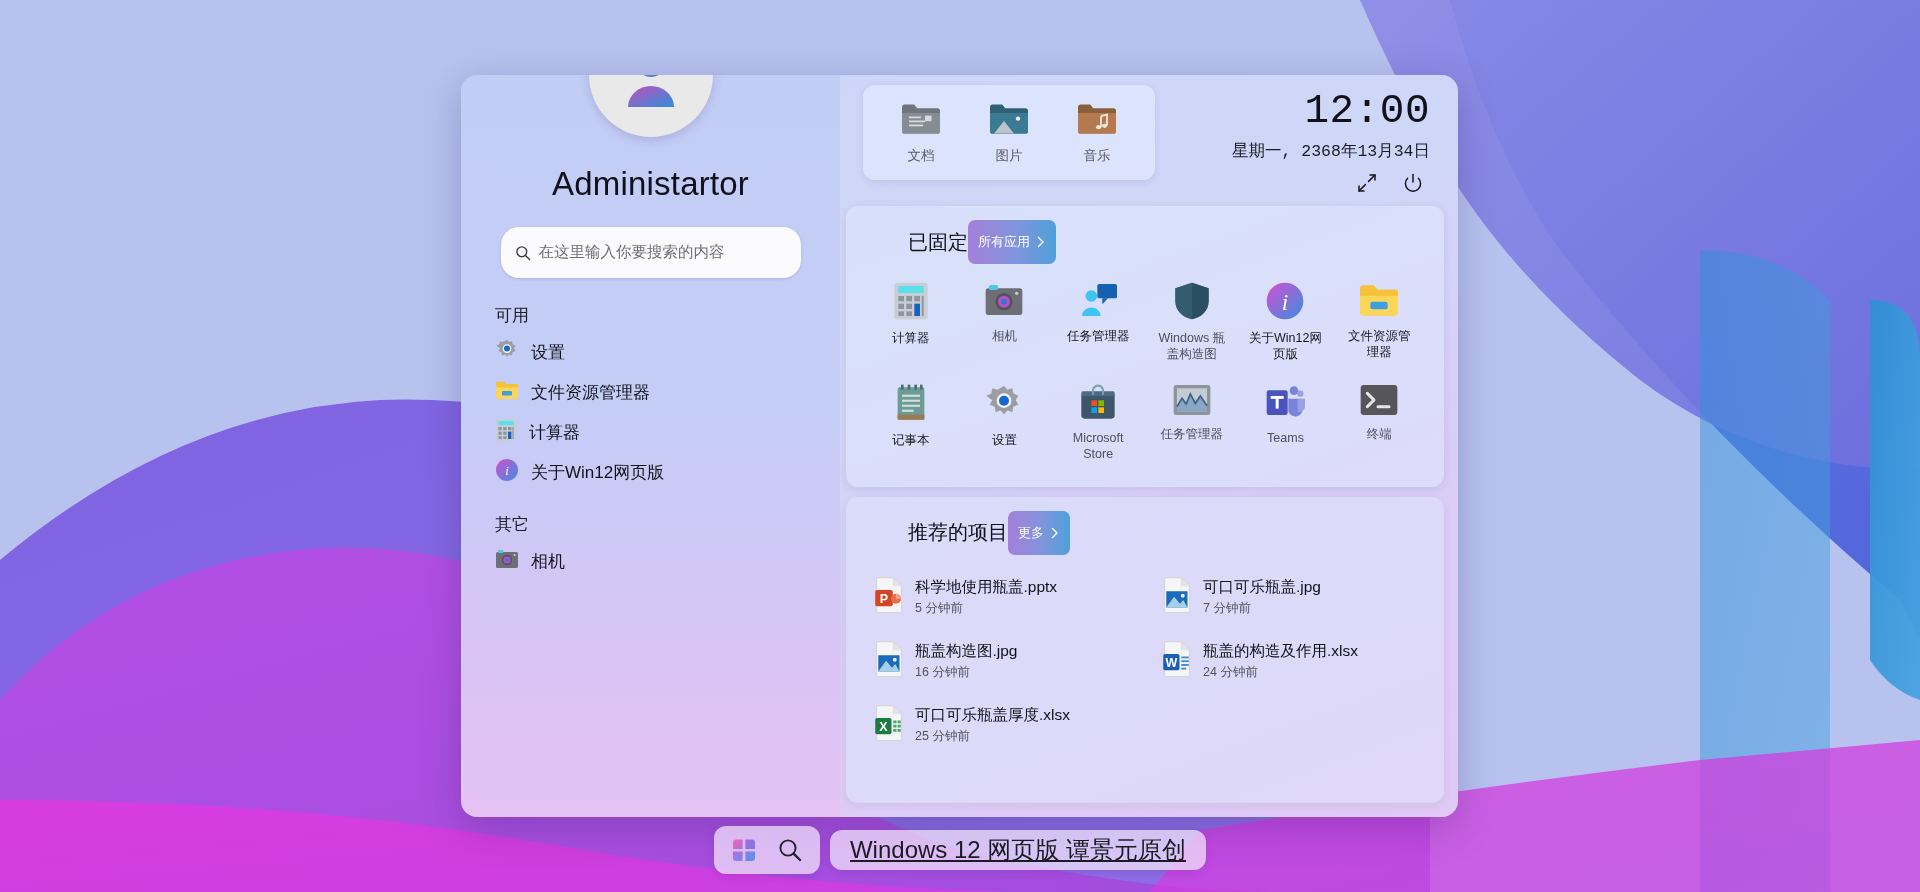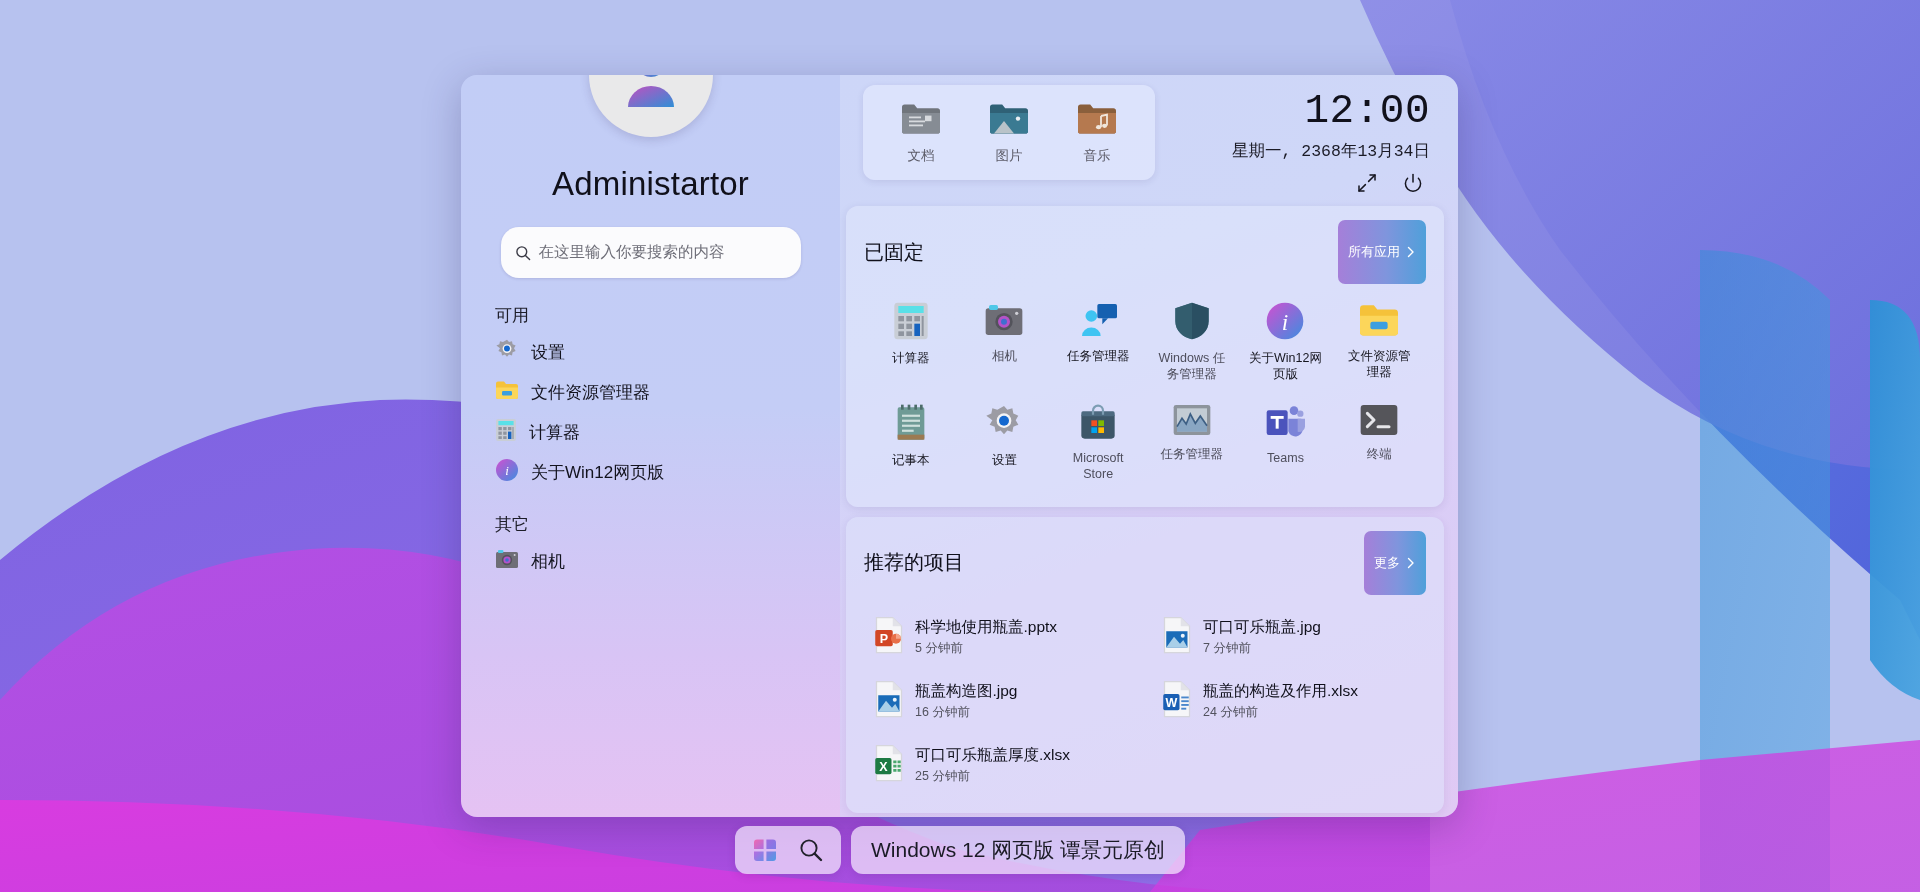--- a/index.html
+++ b/index.html
@@ -104,27 +104,27 @@
   }
   .clock-btn { width: 26px; height: 26px; display: flex; align-items: center; justify-content: center; border-radius: 5px; }
 
   
   #pinned-card {
     background: rgba(222,229,252,.62);
     border-radius: 12px;
     padding: 14px 18px 16px;
     box-shadow: 0 2px 8px rgba(50,40,100,.1);
   }
-  .card-head { display: flex; align-items: center; justify-content: space-between; margin-bottom: 6px; }
+  .card-head { display: flex; align-items: center; justify-content: flex-start; margin-bottom: 6px; margin-left: 44px; }
   .card-title { font-size: 20px; color: #10101b; }
   .pill-btn {
     display: flex; align-items: center; gap: 6px;
     background: linear-gradient(90deg,#a57fd9 0%,#7f95dd 55%,#4fa0da 100%);
     color: #fff; font-size: 13px;
-    padding: 23px 10px; border-radius: 7px;
+    padding: 13px 10px; border-radius: 7px;
   }
   #pinned-grid {
     display: grid; grid-template-columns: repeat(6, 1fr);
     row-gap: 4px; margin-top: 8px;
   }
   .app-item {
     display: flex; flex-direction: column; align-items: center;
     gap: 6px; padding: 9px 2px 8px; border-radius: 8px;
   }
   .app-label {
@@ -159,24 +159,25 @@
     display: flex; justify-content: center; align-items: center; gap: 10px;
   }
   #tb-left {
     height: 48px; display: flex; align-items: center; gap: 6px;
     background: rgba(243,232,252,.72); border-radius: 12px;
     padding: 0 10px;
     box-shadow: 0 2px 9px rgba(70,30,110,.16);
   }
   .tb-btn { width: 40px; height: 40px; display: flex; align-items: center; justify-content: center; border-radius: 8px; }
   #tb-title {
-    height: 48px; display: flex; align-items: center;
+    height: 40px; display: flex; align-items: center;
     background: rgba(243,232,252,.72); border-radius: 12px;
-    padding: 0 20px; font-size: 21px; color: #1b1b26;
+    padding: 0 20px; font-size: 24px; color: #1b1b26;
     box-shadow: 0 2px 9px rgba(70,30,110,.16);
+    text-decoration: underline;
   }
 </style>
 </head>
 <body>
 
 <div id="desktop">
 
   <svg id="wallpaper" viewBox="0 0 1920 892" preserveAspectRatio="none">
     <defs>
       <linearGradient id="g1" x1="0" y1="0" x2="1" y2="1">
@@ -448,21 +449,21 @@
           </div>
 
           <div class="app-item">
             <span>
               <svg width="38" height="40" viewBox="0 0 22 24">
                 <path d="M11 1 L21 4.4 V12 c0 6-4.4 9.6-10 11 -5.6-1.4-10-5-10-11 V4.4 Z" fill="#4e7d8c"></path>
                 <path d="M11 1 L1 4.4 V12 c0 6 4.4 9.6 10 11 Z" fill="#335d6e"></path>
                 <path d="M11 1 L21 4.4 V12 c0 6-4.4 9.6-10 11 Z" fill="#2a4f62"></path>
               </svg>
             </span>
-            <span class="app-label">Windows 任务管理器</span>
+            <span class="app-label">Windows 瓶盖构造图</span>
           </div>
 
           <div class="app-item">
             <span>
               <svg width="40" height="40" viewBox="0 0 24 24">
                 <defs>
                     <linearGradient id="ic2" x1="0" y1="0" x2="1" y2="1">
                   <stop offset="0" stop-color="#d14fd1"></stop>
                       <stop offset="1" stop-color="#3c8ee0"></stop>
                     </linearGradient>

